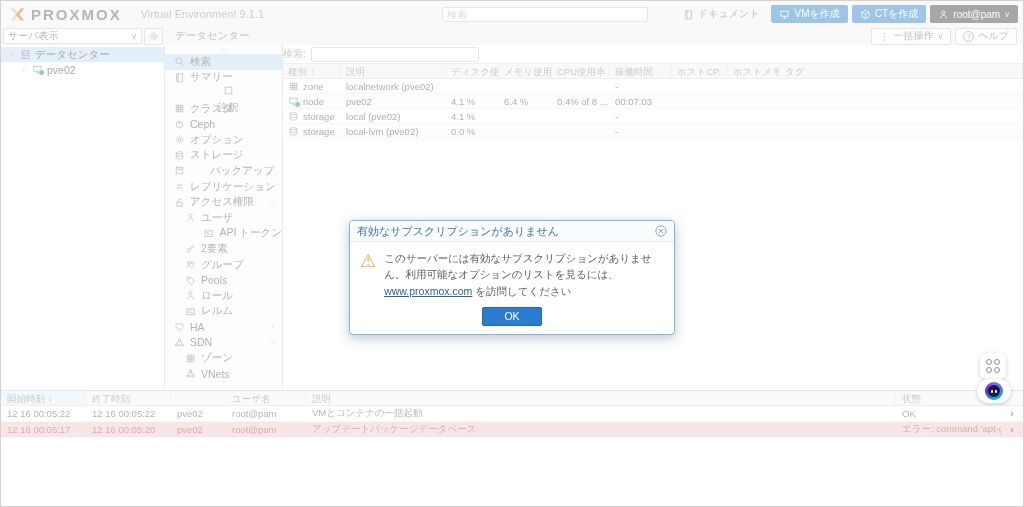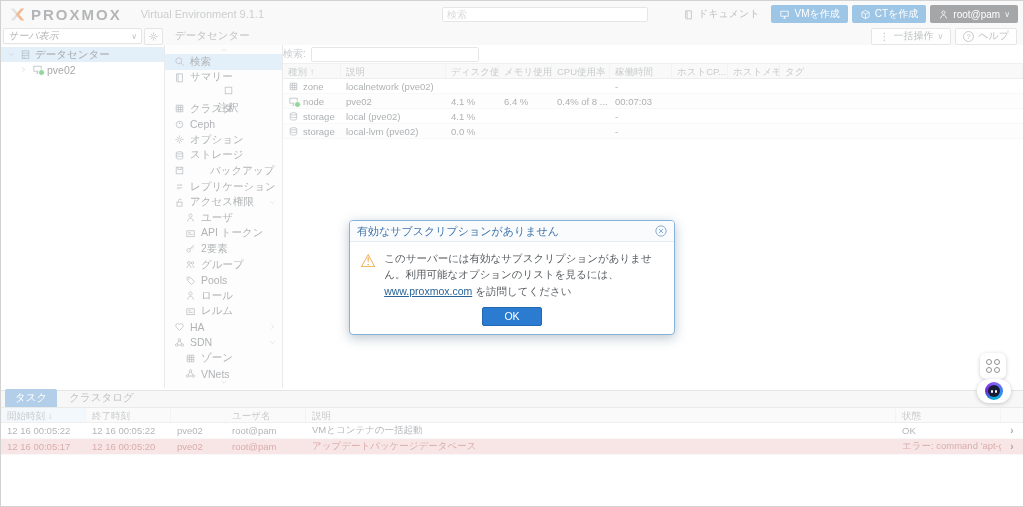--- a/index.html
+++ b/index.html
@@ -12,21 +12,21 @@
   .subtitle{font-size:11px;color:#a2a5a8;margin-left:14px;}
   .hdr-search{position:absolute;left:441px;top:6px;width:196px;height:13px;border:1px solid #d2d2d2;border-radius:2px;font-size:10px;padding:0 4px;color:#555;background:#fff;}
   .hdr-search::placeholder{color:#b9bcbe;}
   .hdr-btns{position:absolute;right:5px;top:4px;display:flex;gap:4px;align-items:center;}
   .hbtn{display:flex;align-items:center;gap:4px;height:18px;padding:0 8px;border-radius:2px;font-size:10px;cursor:pointer;box-sizing:border-box;white-space:nowrap;}
   .hbtn.ghost{color:#8a8d90;background:transparent;}
   .hbtn.blue{background:#4d96d2;color:#fff;}
   .hbtn.dark{background:#5b5d60;color:#fff;}
   .caret{font-size:8px;opacity:.85;}
   
-  .side-hd{position:absolute;left:0;top:26px;width:164px;height:18px;background:#f4f4f4;display:flex;align-items:center;gap:2px;padding:0 2px;box-sizing:border-box;font-style:italic;}
+  .side-hd{position:absolute;left:0;top:26px;width:164px;height:18px;background:#f4f4f4;display:flex;align-items:center;gap:2px;padding:0 2px;box-sizing:border-box;}
   .combo{flex:1;display:flex;align-items:center;justify-content:space-between;height:14px;background:#fff;border:1px solid #cfcfcf;border-radius:2px;font-size:10px;color:#77797c;padding:0 4px;}
   .gearbtn{width:17px;height:15px;background:#fafafa;border:1px solid #cfcfcf;border-radius:2px;display:flex;align-items:center;justify-content:center;color:#8a9196;}
   .content-hd{position:absolute;left:164px;right:0;top:26px;height:18px;background:#f4f4f4;display:flex;align-items:center;}
   .content-title{font-size:10.5px;color:#8c8f92;margin-left:10px;flex:1;}
   .chd-btns{display:flex;gap:4px;margin-right:6px;}
   .cbtn{display:flex;align-items:center;gap:4px;height:15px;padding:0 7px;background:#fdfdfd;border:1px solid #cfcfcf;border-radius:2px;font-size:10px;color:#8a8d90;}
   .qmark{display:inline-flex;width:9px;height:9px;border:1px solid #9aa0a4;border-radius:50%;font-size:7px;align-items:center;justify-content:center;}
   
   .tree{position:absolute;left:0;top:44px;width:164px;bottom:118px;background:#fff;border-right:1px solid #d9d9d9;box-sizing:border-box;padding-top:2px;}
   .tree-row{display:flex;align-items:center;gap:4px;height:15px;font-size:10.5px;color:#5d6165;padding-left:6px;cursor:pointer;}
@@ -275,21 +275,21 @@
             </svg>
           </span>
         </div>
         <div class="nav-item" style="padding-left: 20px;">
           <svg class="ic" style="width:11px;height:11px;color:#8a9196;" viewBox="0 0 15 15">
             <circle cx="7.5" cy="4.9" r="2.2"></circle>
             <path d="M3.6 13c.3-3 2-4.4 3.9-4.4s3.6 1.4 3.9 4.4"></path>
           </svg>
           <span>ユーザ</span>
         </div>
-        <div class="nav-item" style="padding-left: 20px;">
+        <div class="nav-item" style="padding-left: 20px; justify-content: flex-end;">
           <svg class="ic" style="width:11px;height:11px;color:#8a9196;" viewBox="0 0 15 15">
             <rect x="2.5" y="3.8" width="10" height="8"></rect>
             <path d="M4.5 6.3h3M4.5 8.6h6"></path>
           </svg>
           <span>API トークン</span>
         </div>
         <div class="nav-item" style="padding-left: 20px;">
           <svg class="ic" style="width:11px;height:11px;color:#8a9196;" viewBox="0 0 15 15">
             <circle cx="5" cy="10" r="2.4"></circle>
             <path d="M6.9 8.1l5.1-5.1M10.1 5l1.6 1.6M8.6 6.5L10 7.9"></path>
@@ -459,24 +459,20 @@
           <div class="td" style="width: 58px; flex: 0 0 auto;"></div>
           <div class="td" style="width: 62px; flex: 0 0 auto;">-</div>
           <div class="td" style="width: 56px; flex: 0 0 auto;"></div>
           <div class="td" style="width: 52px; flex: 0 0 auto;"></div>
           <div class="td" style="flex: 1 1 0%;"></div>
         </div>
       </div>
   </div>
 
   <div class="tasks">
-    <div class="tabbar">
-      <div class="tab active">タスク</div>
-      <div class="tab idle">クラスタログ</div>
-    </div>
     <div class="t-thead">
         <div class="t-th sorted" style="width: 85px; flex: 0 0 auto;">開始時刻 ↓</div>
         <div class="t-th" style="width: 85px; flex: 0 0 auto;">終了時刻</div>
         <div class="t-th" style="width: 55px; flex: 0 0 auto; margin-top: 12px;">ノード</div>
         <div class="t-th" style="width: 80px; flex: 0 0 auto;">ユーザ名</div>
         <div class="t-th" style="width: 590px; flex: 0 0 auto;">説明</div>
         <div class="t-th" style="width: 105px; flex: 0 0 auto;">状態</div>
       </div>
     <div>
         <div class="t-tr">

